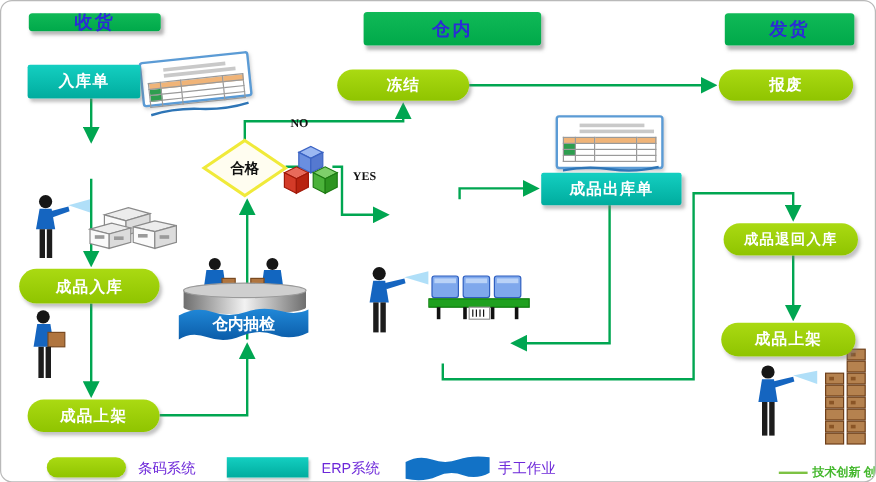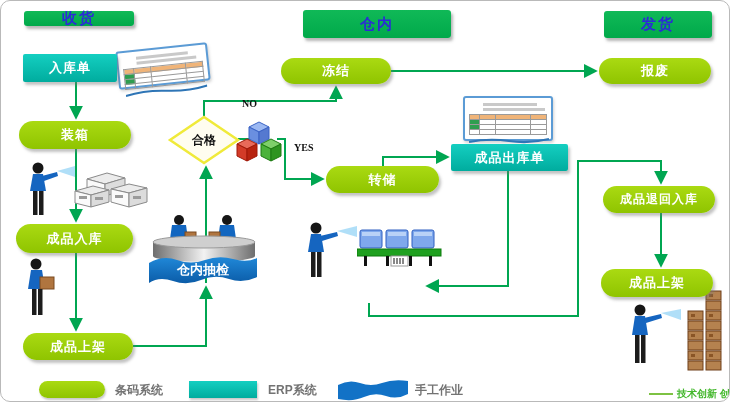--- a/index.html
+++ b/index.html
@@ -27,21 +27,21 @@
   .doc{position:absolute;z-index:3;background:#fff;border:2px solid #5b9bd5;border-radius:3px;
        box-shadow:1px 2px 3px rgba(130,130,130,.35);padding:3px 4px 6px 4px;box-sizing:border-box;}
   .doc .hline{height:3px;background:#c9c9c9;margin:2px 0 0 14px;}
   .doc .hline.short{margin-right:28px;}
   .doc table{border-collapse:collapse;width:100%;margin-top:3px;}
   .doc td{border:1px solid #9a9a9a;height:4px;padding:0;}
   .doc tr.th td{background:#f0b478;}
   .doc td.g{background:#2e9e4f;width:9px;}
   .doc .wave{display:block;margin-top:2px;}
   
-  .legend-label{position:absolute;z-index:4;font-size:12px;font-weight:bold;color:#737373;}
+  .legend-label{position:absolute;z-index:4;font-size:12px;font-weight:normal;color:#6d28d9;}
   .legend-pill{position:absolute;z-index:4;background:linear-gradient(#aada12,#8fc400);
         border-radius:9px;box-shadow:1px 2px 2px rgba(120,120,120,.4);}
   .legend-rect{position:absolute;z-index:4;background:linear-gradient(#14cfc1,#00ac9e);
         box-shadow:1px 2px 2px rgba(120,120,120,.4);}
   .watermark{position:absolute;z-index:4;font-size:10px;font-weight:bold;color:#45b82e;
         white-space:nowrap;display:flex;align-items:center;gap:4px;}
   .watermark .dash{display:inline-block;width:24px;height:2px;background:#7dc243;}
   .diamond-wrap{position:absolute;z-index:4;}
   .diamond-label{position:absolute;left:0;top:0;width:100%;height:100%;display:flex;
         align-items:center;justify-content:center;font-size:12px;font-weight:bold;color:#111;}
@@ -77,25 +77,23 @@
   <div class="branch-label" style="left:241px;top:97px;">NO</div>
   <div class="branch-label" style="left:293px;top:141px;">YES</div>
 
   <div class="hdr" style="left:23px;top:10px;width:110px;height:15px;">收货</div>
   <div class="hdr" style="left:302px;top:9px;width:148px;height:28px;">仓内</div>
   <div class="hdr" style="left:603px;top:10px;width:108px;height:27px;">发货</div>
 
   <div class="erp" style="left:22px;top:53px;width:94px;height:28px;text-align:center;">入库单</div>
   <div class="erp" style="left:450px;top:143px;width:117px;height:27px;">成品出库单</div>
 
-  <div class="pill" style="left:18px;top:120px;width:112px;height:28px;">装箱</div>
   <div class="pill" style="left:15px;top:223px;width:117px;height:29px;">成品入库</div>
   <div class="pill" style="left:22px;top:332px;width:110px;height:27px;">成品上架</div>
   <div class="pill" style="left:280px;top:57px;width:110px;height:26px;">冻结</div>
-  <div class="pill" style="left:325px;top:165px;width:113px;height:27px;">转储</div>
   <div class="pill" style="left:598px;top:57px;width:112px;height:26px;">报废</div>
   <div class="pill" style="left:602px;top:185px;width:112px;height:27px;font-size:12px;">成品退回入库</div>
   <div class="pill" style="left:600px;top:268px;width:112px;height:28px;">成品上架</div>
 
   <div class="diamond-wrap" style="left:166px;top:114px;width:74px;height:50px;">
     <svg width="74" height="50">
       <polygon points="37,2 71,25 37,48 3,25" fill="#fffdf0" stroke="#f0ea3a" stroke-width="2.5"></polygon>
     </svg>
     <div class="diamond-label">合格</div>
   </div>

